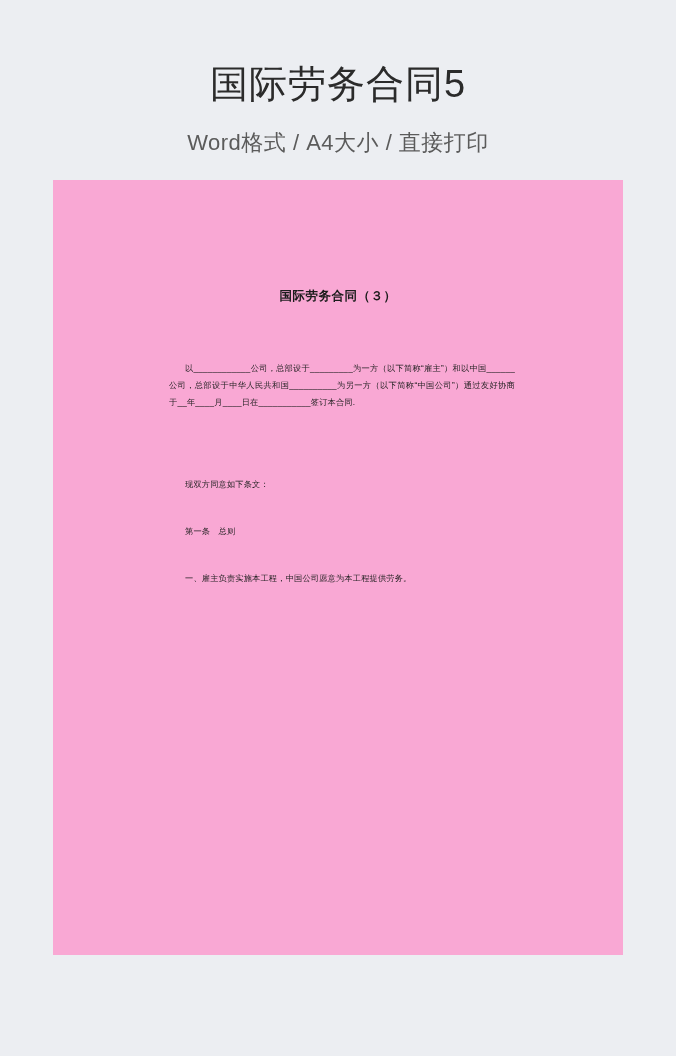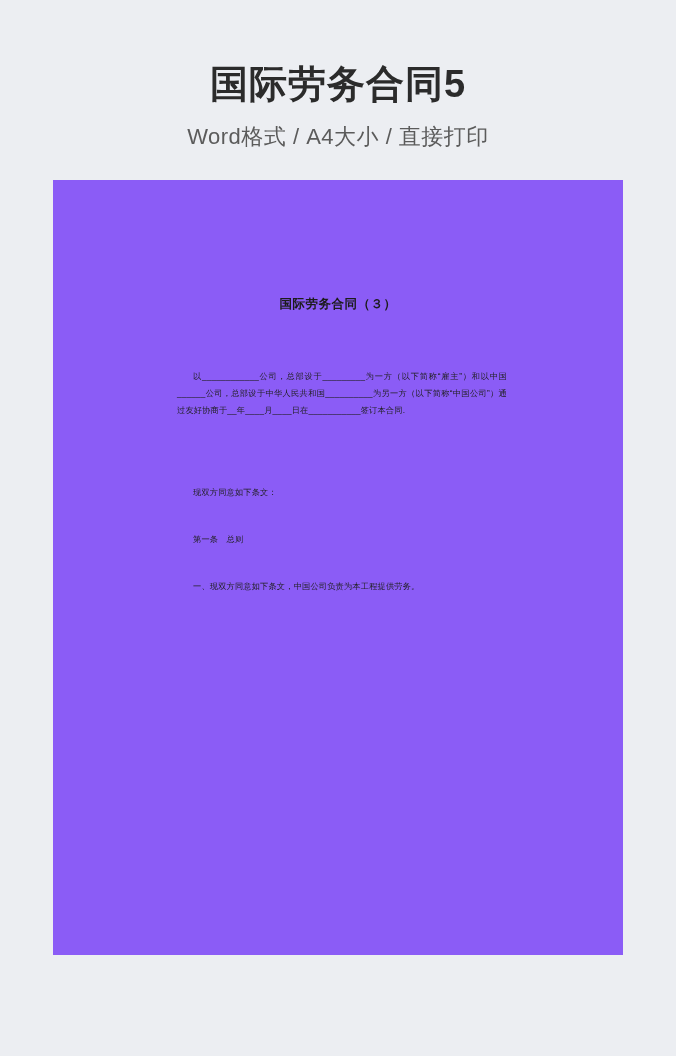--- a/index.html
+++ b/index.html
@@ -18,42 +18,42 @@
     width: 676px;
     height: 1056px;
     box-sizing: border-box;
   }
   .header {
     padding-top: 62px;
     text-align: center;
   }
   .header-title {
     font-size: 38px;
-    font-weight: bold;
+    font-weight: normal;
     color: #2b2b2b;
     letter-spacing: 1px;
     line-height: 1.2;
     margin: 0;
   }
   .header-subtitle {
-    margin-top: 14px;
+    margin-top: 20px;
     font-size: 22px;
     color: #5b5b5b;
     font-weight: normal;
     letter-spacing: 0.5px;
   }
   .doc-sheet {
     position: absolute;
     left: 53px;
     top: 180px;
     width: 570px;
     height: 775px;
-    background: #8b5cf6;
+    background: #f9a8d4;
     box-sizing: border-box;
-    padding: 16px;
+    padding: 8px;
   }
   .doc-title {
     text-align: center;
     font-size: 12.5px;
     font-weight: bold;
     color: #1c1c1c;
     margin-top: 100px;
     letter-spacing: 0.5px;
   }
   .doc-body {
@@ -90,18 +90,18 @@
     <div class="doc-title">国际劳务合同（３）</div>
 
     <div class="doc-body">
       <div class="para indent">以____________公司，总部设于_________为一方（以下简称“雇主”）和以中国______公司，总部设于中华人民共和国__________为另一方（以下简称“中国公司”）通过友好协商于__年____月____日在___________签订本合同.</div>
       <div class="gap-1"></div>
       <div class="gap-2"></div>
       <div class="para indent">现双方同意如下条文：</div>
       <div class="gap-3"></div>
       <div class="para indent">第一条　总则</div>
       <div class="gap-4"></div>
-      <div class="para indent">一、现双方同意如下条文，中国公司负责为本工程提供劳务。</div>
+      <div class="para indent">一、雇主负责实施本工程，中国公司愿意为本工程提供劳务。</div>
       <div class="gap-5"></div>
     </div>
   </div>
 
 </div>
 
 </body></html>

